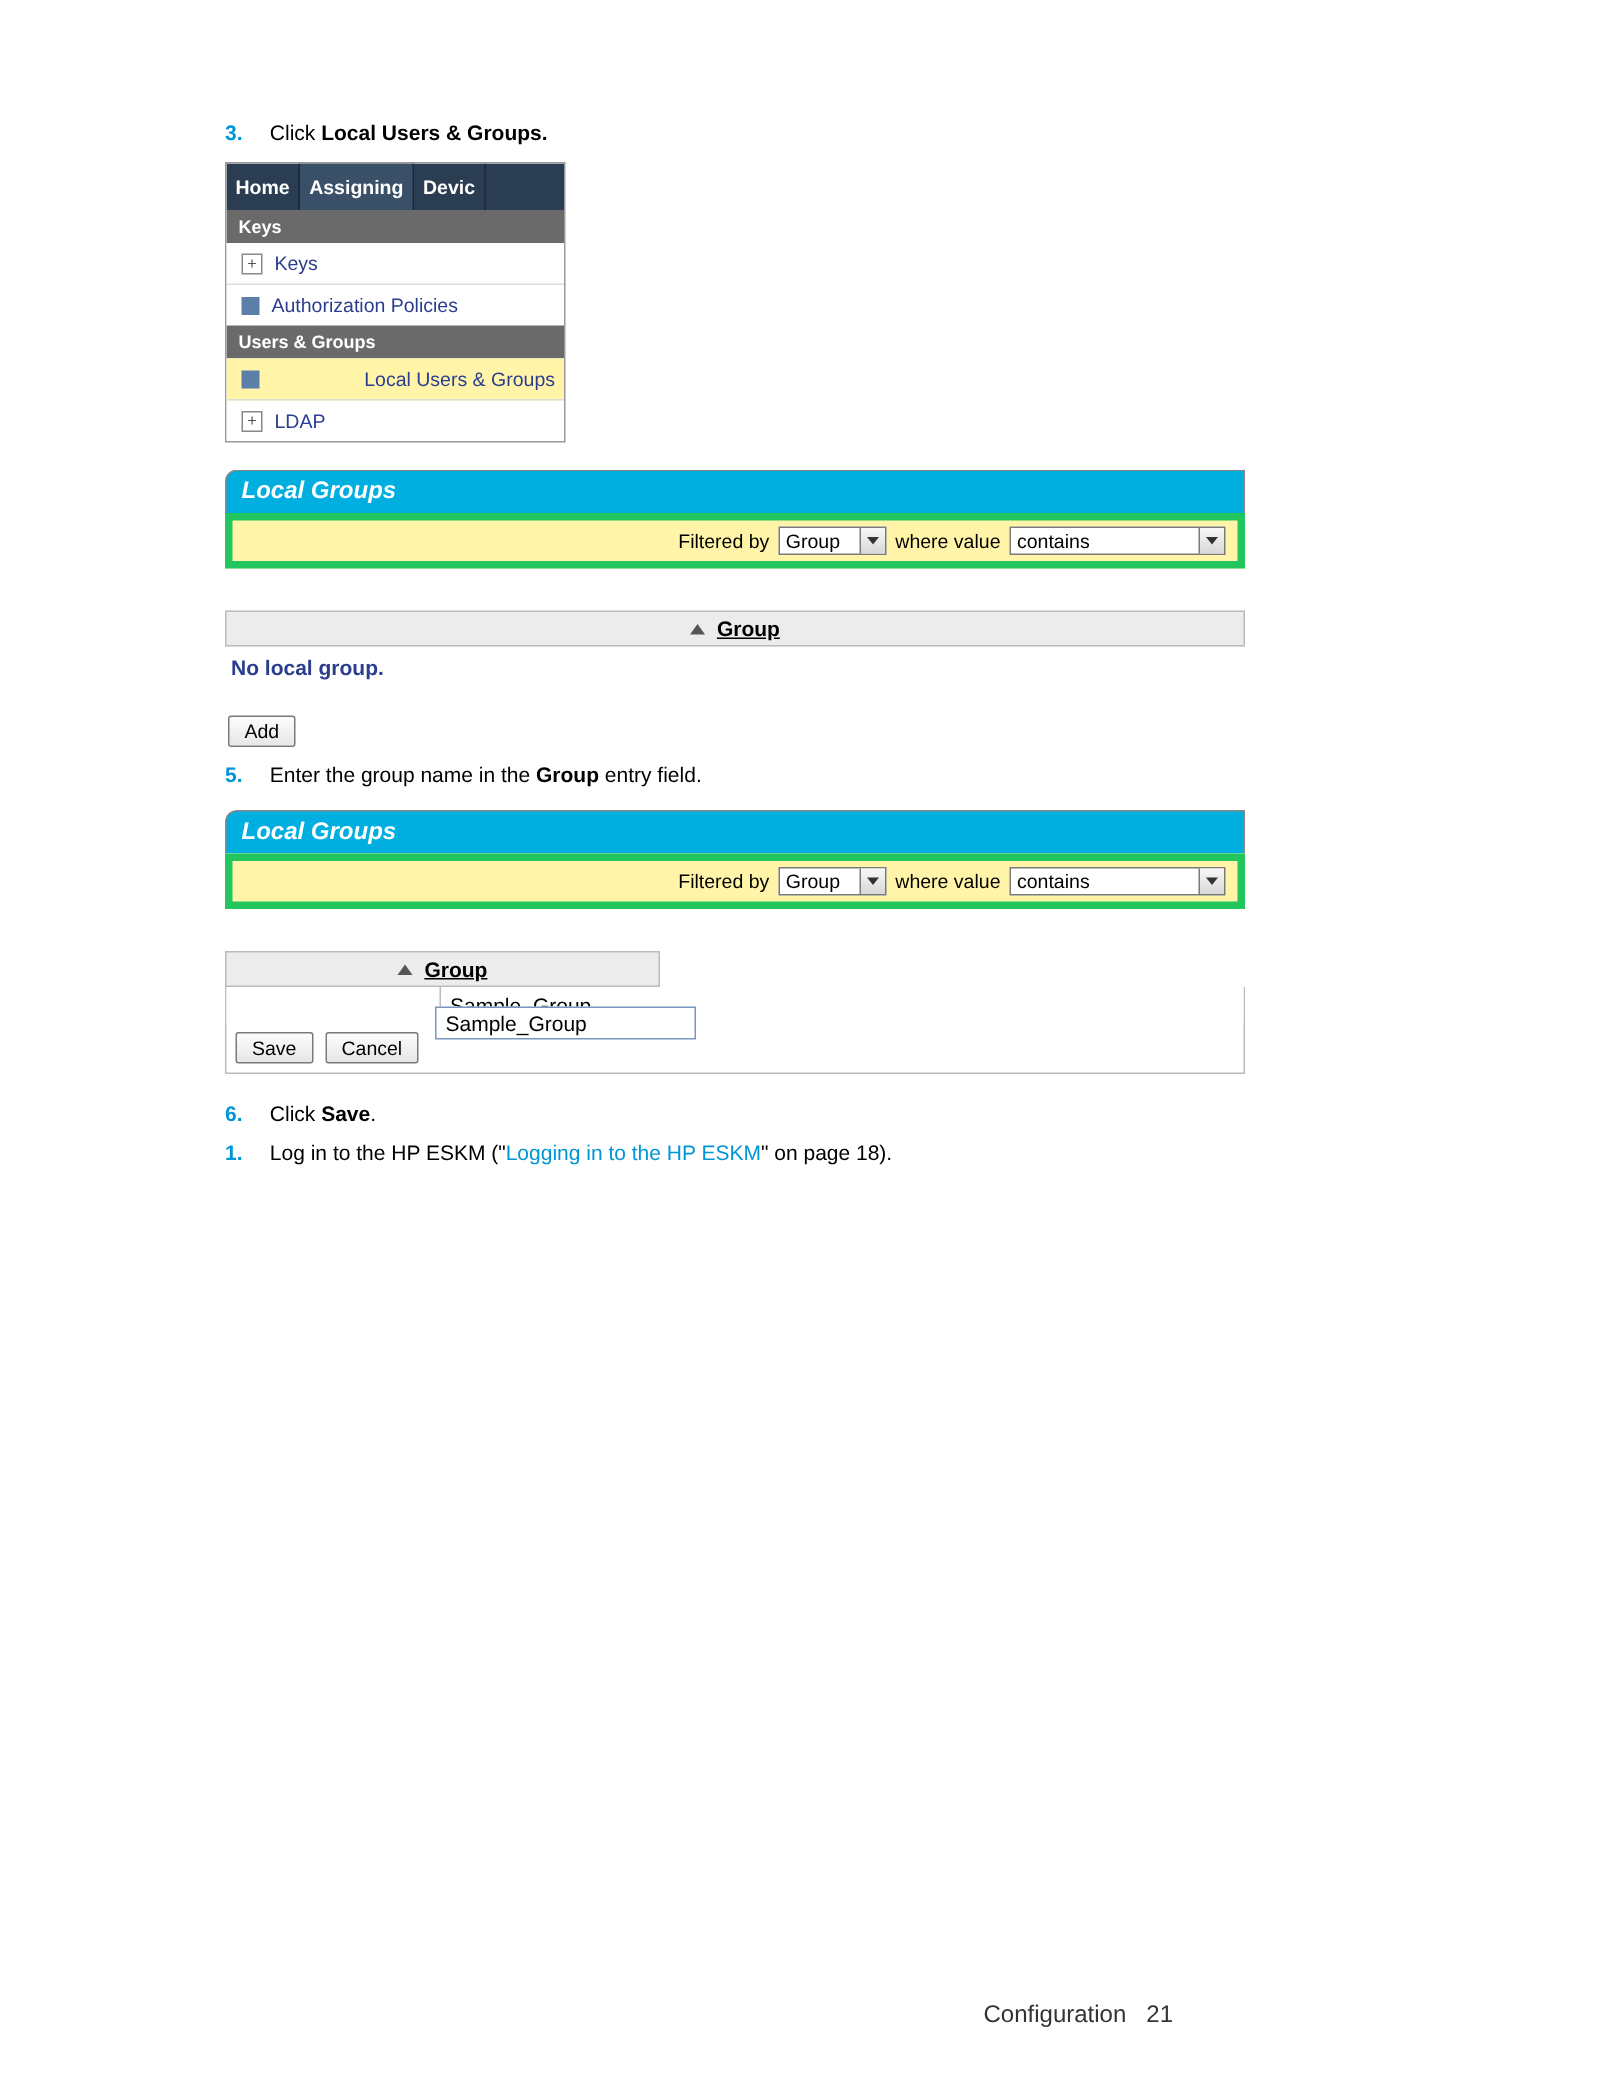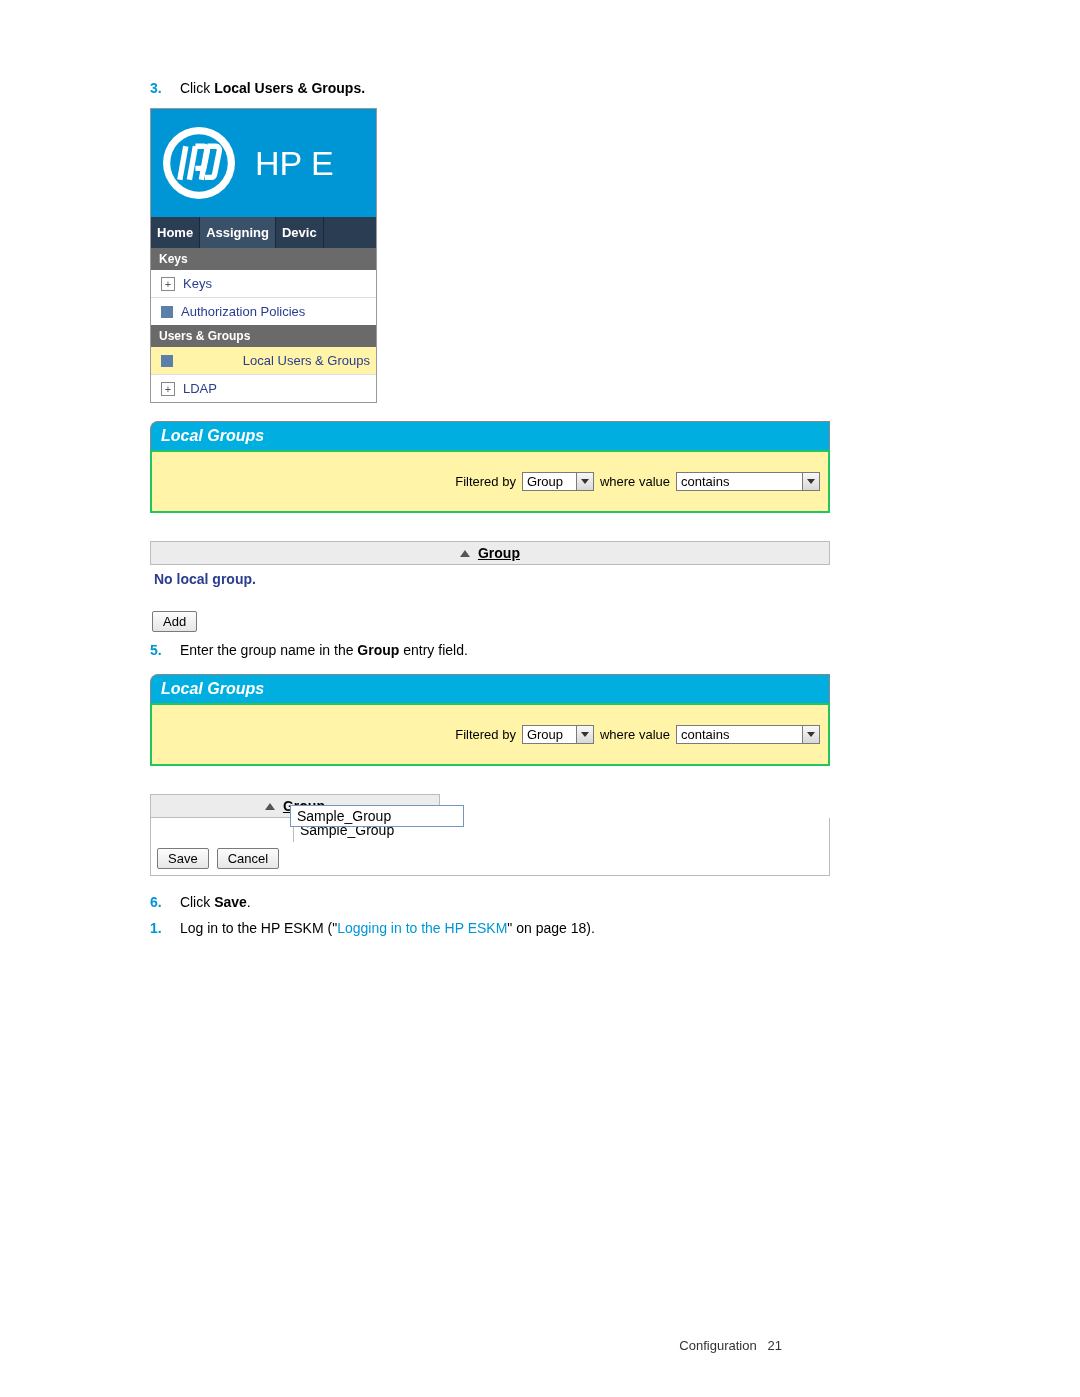--- a/index.html
+++ b/index.html
@@ -98,22 +98,22 @@
     font-weight: bold;
     font-style: italic;
     font-size: 16px;
     padding: 5px 10px;
     border: 1px solid #888;
     border-bottom: none;
     border-top-left-radius: 8px;
   }
   .lg-filter {
     background: #fff4a8;
-    border: 2px solid #22c55e;
-    padding: 20px 8px;
+    border: 5px solid #22c55e;
+    padding: 4px 8px;
     display: flex;
     align-items: center;
     justify-content: flex-end;
     font-size: 13px;
     gap: 6px;
   }
   .faux-select {
     border: 1px solid #7a7a7a;
     background: #fff;
     padding: 1px 18px 1px 4px;
@@ -192,51 +192,36 @@
 
   .section-heading {
     color: #0096d6;
     font-size: 19px;
     font-weight: normal;
     margin: 24px 0 10px 0;
   }
   .link { color: #0096d6; }
   .footer {
     position: absolute; bottom: 44px; right: 150px;
-    font-size: 13px; color: #333;
+    font-size: 16px; color: #333;
   }
 </style>
 </head>
 <body>
 
 <div class="page">
 
   <div class="step">
     <span class="step-num">3.</span>
     <span class="step-text">
       <span>Click </span><strong>Local Users &amp; Groups.</strong>
     </span>
   </div>
 
   <div class="fig1">
-    <div class="hp-banner">
-      <div class="hp-circle">
-        <svg viewBox="0 0 100 100">
-          <circle cx="50" cy="50" r="48" fill="#0096d6"></circle>
-          <g stroke="#fff" stroke-width="9" fill="none">
-            <line x1="28" y1="22" x2="18" y2="78"></line>
-            <line x1="44" y1="22" x2="34" y2="78"></line>
-            <path d="M44 22 h14 a6 6 0 0 1 6 7 l-6 30 h-14"></path>
-            <line x1="64" y1="22" x2="54" y2="78"></line>
-            <path d="M64 22 h14 a6 6 0 0 1 6 7 l-8 40 a6 6 0 0 1 -6 5 h-10"></path>
-          </g>
-        </svg>
-      </div>
-      <span>HP E</span>
-    </div>
     <div class="tabbar">
       <div class="tab">Home</div>
       <div class="tab active">Assigning</div>
       <div class="tab">Devic</div>
     </div>
     <div class="menu-section-head">Keys</div>
     <div class="menu-list">
       <div class="menu-item">
         <span class="mi-icon mi-plus">+</span>
         <span>Keys</span>

